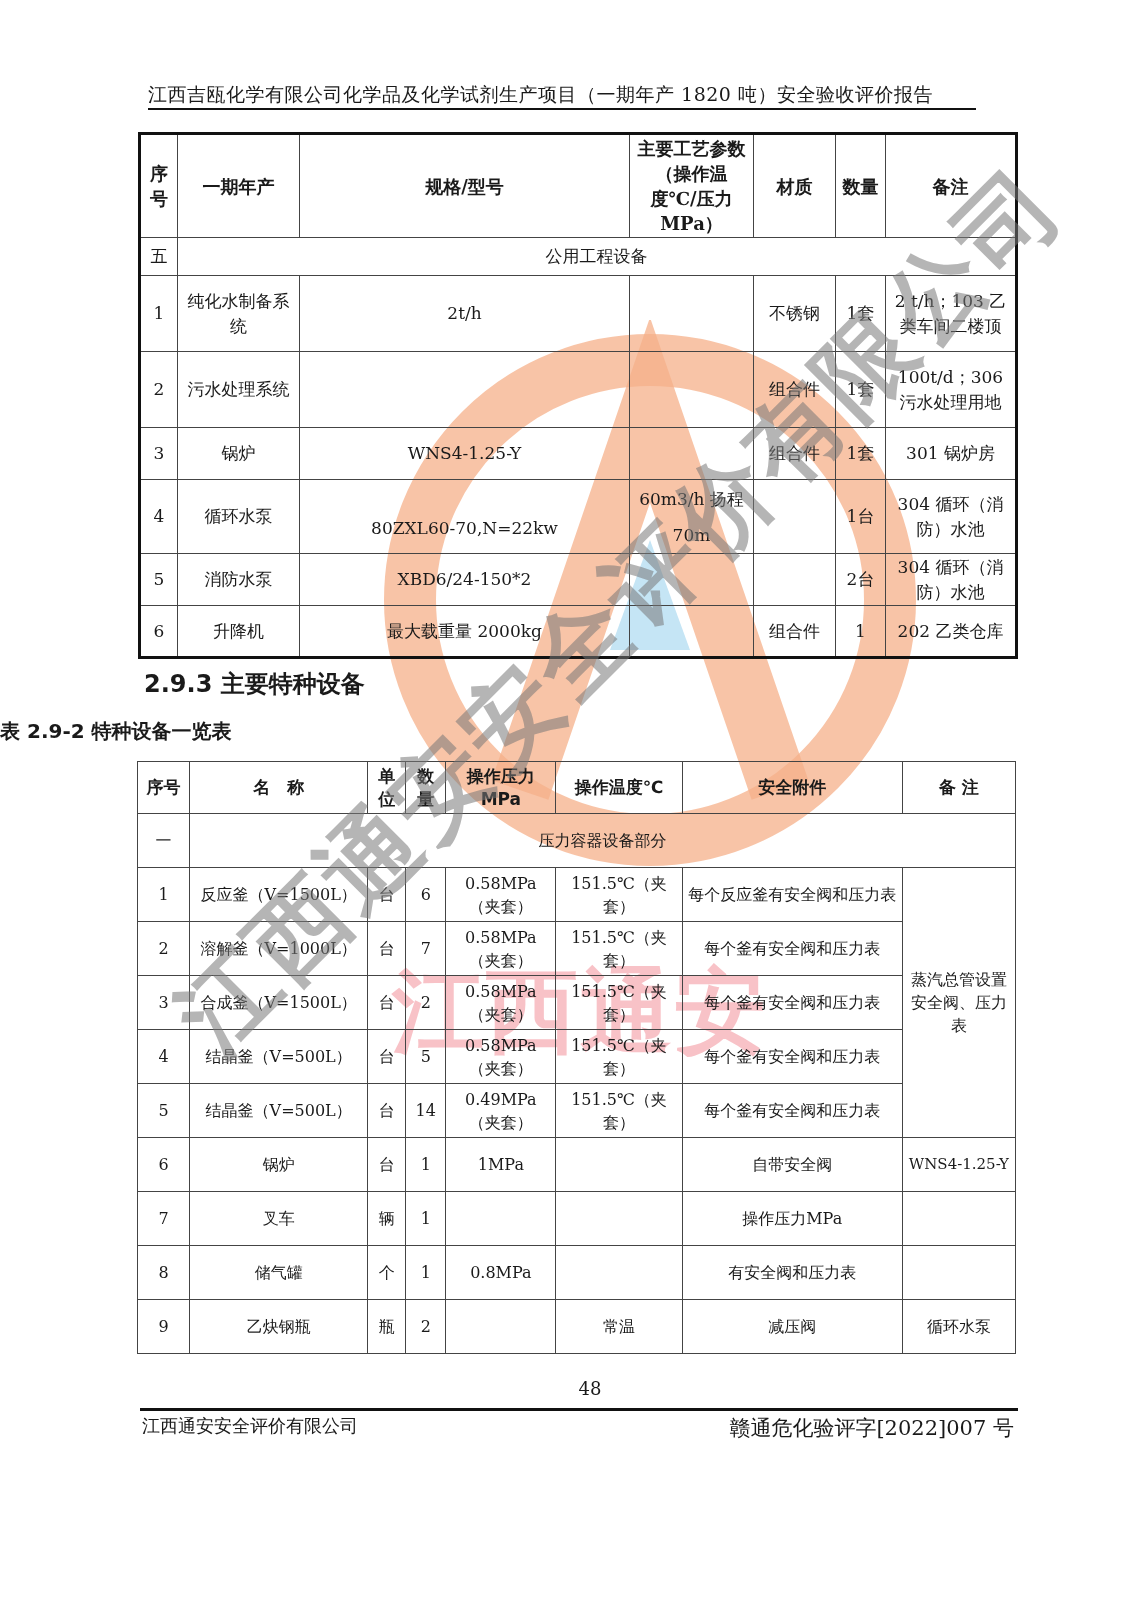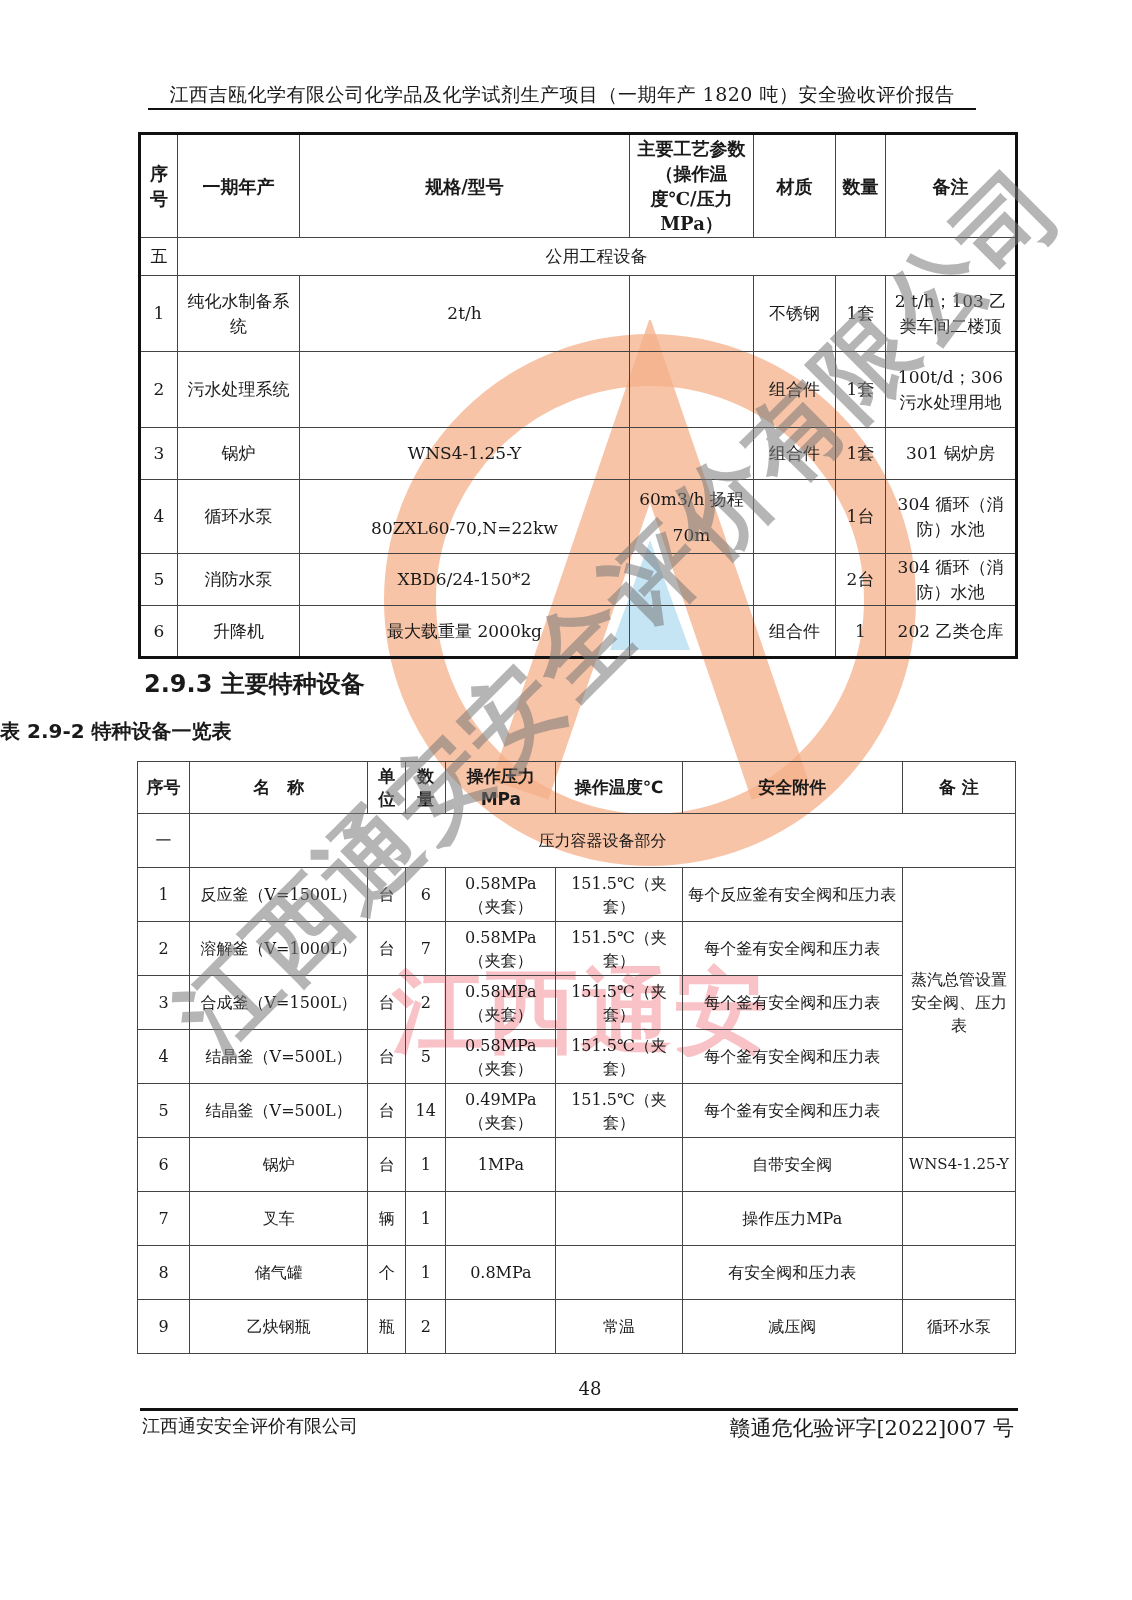--- a/index.html
+++ b/index.html
@@ -1,18 +1,18 @@
 <!DOCTYPE html>
 <html><head>
 <meta charset="utf-8">
 <style>
   html, body { margin: 0; padding: 0; background: #ffffff; }
   body { width: 1132px; height: 1600px; position: relative; overflow: hidden;
          font-family: "DejaVu Serif", "Liberation Serif", serif; color: #1a1a1a; }
-  .page-header { position: absolute; left: 148px; top: 82px; width: 828px; text-align: center;
+  .page-header { position: absolute; left: 148px; top: 82px; width: 828px; 
                  font-size: 19px; letter-spacing: 0.5px; }
   .header-rule { position: absolute; left: 148px; top: 108px; width: 828px; height: 2px; background: #111; }
 
   table { border-collapse: collapse; position: absolute; table-layout: fixed; }
   td, th { border: 1px solid #444; text-align: center; vertical-align: middle; padding: 0 4px;
            font-size: 17px; line-height: 25px; font-weight: normal; }
 
   .t1 { left: 138px; top: 132px; width: 877px; border: 3px solid #111; }
   .t1 th { font-weight: bold; font-size: 18px; }
   .t1 .hrow { height: 104px; }

